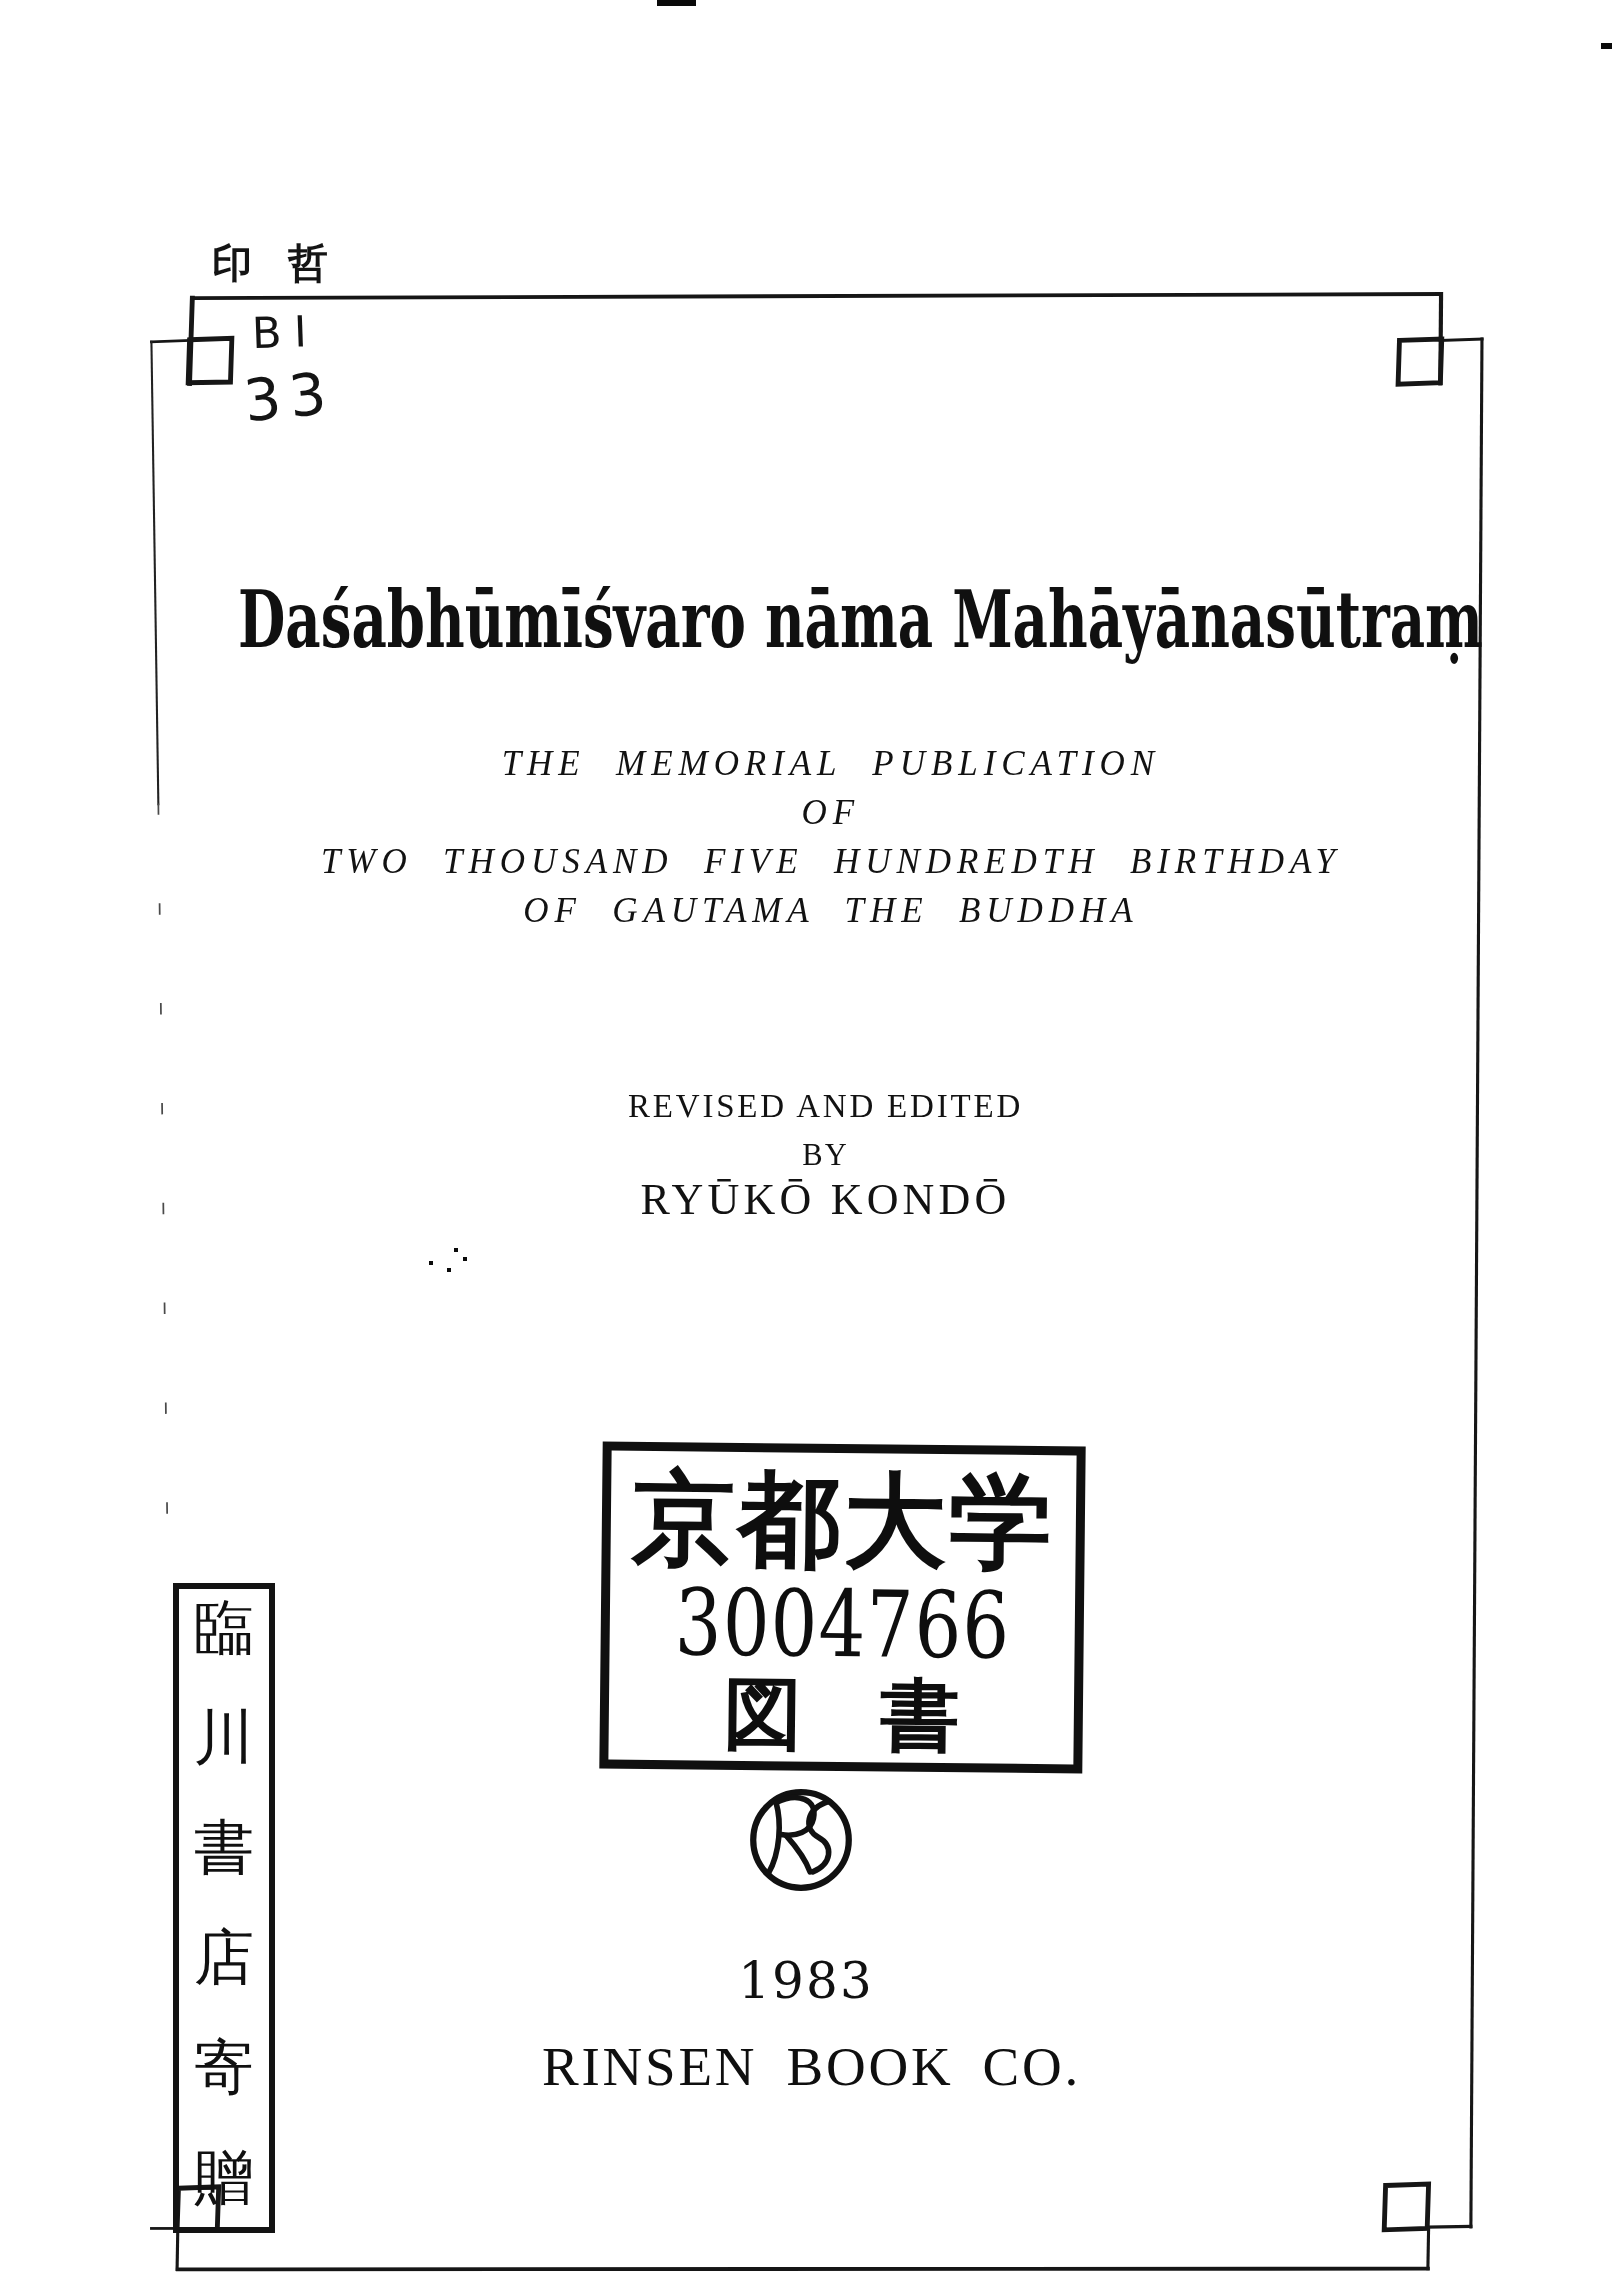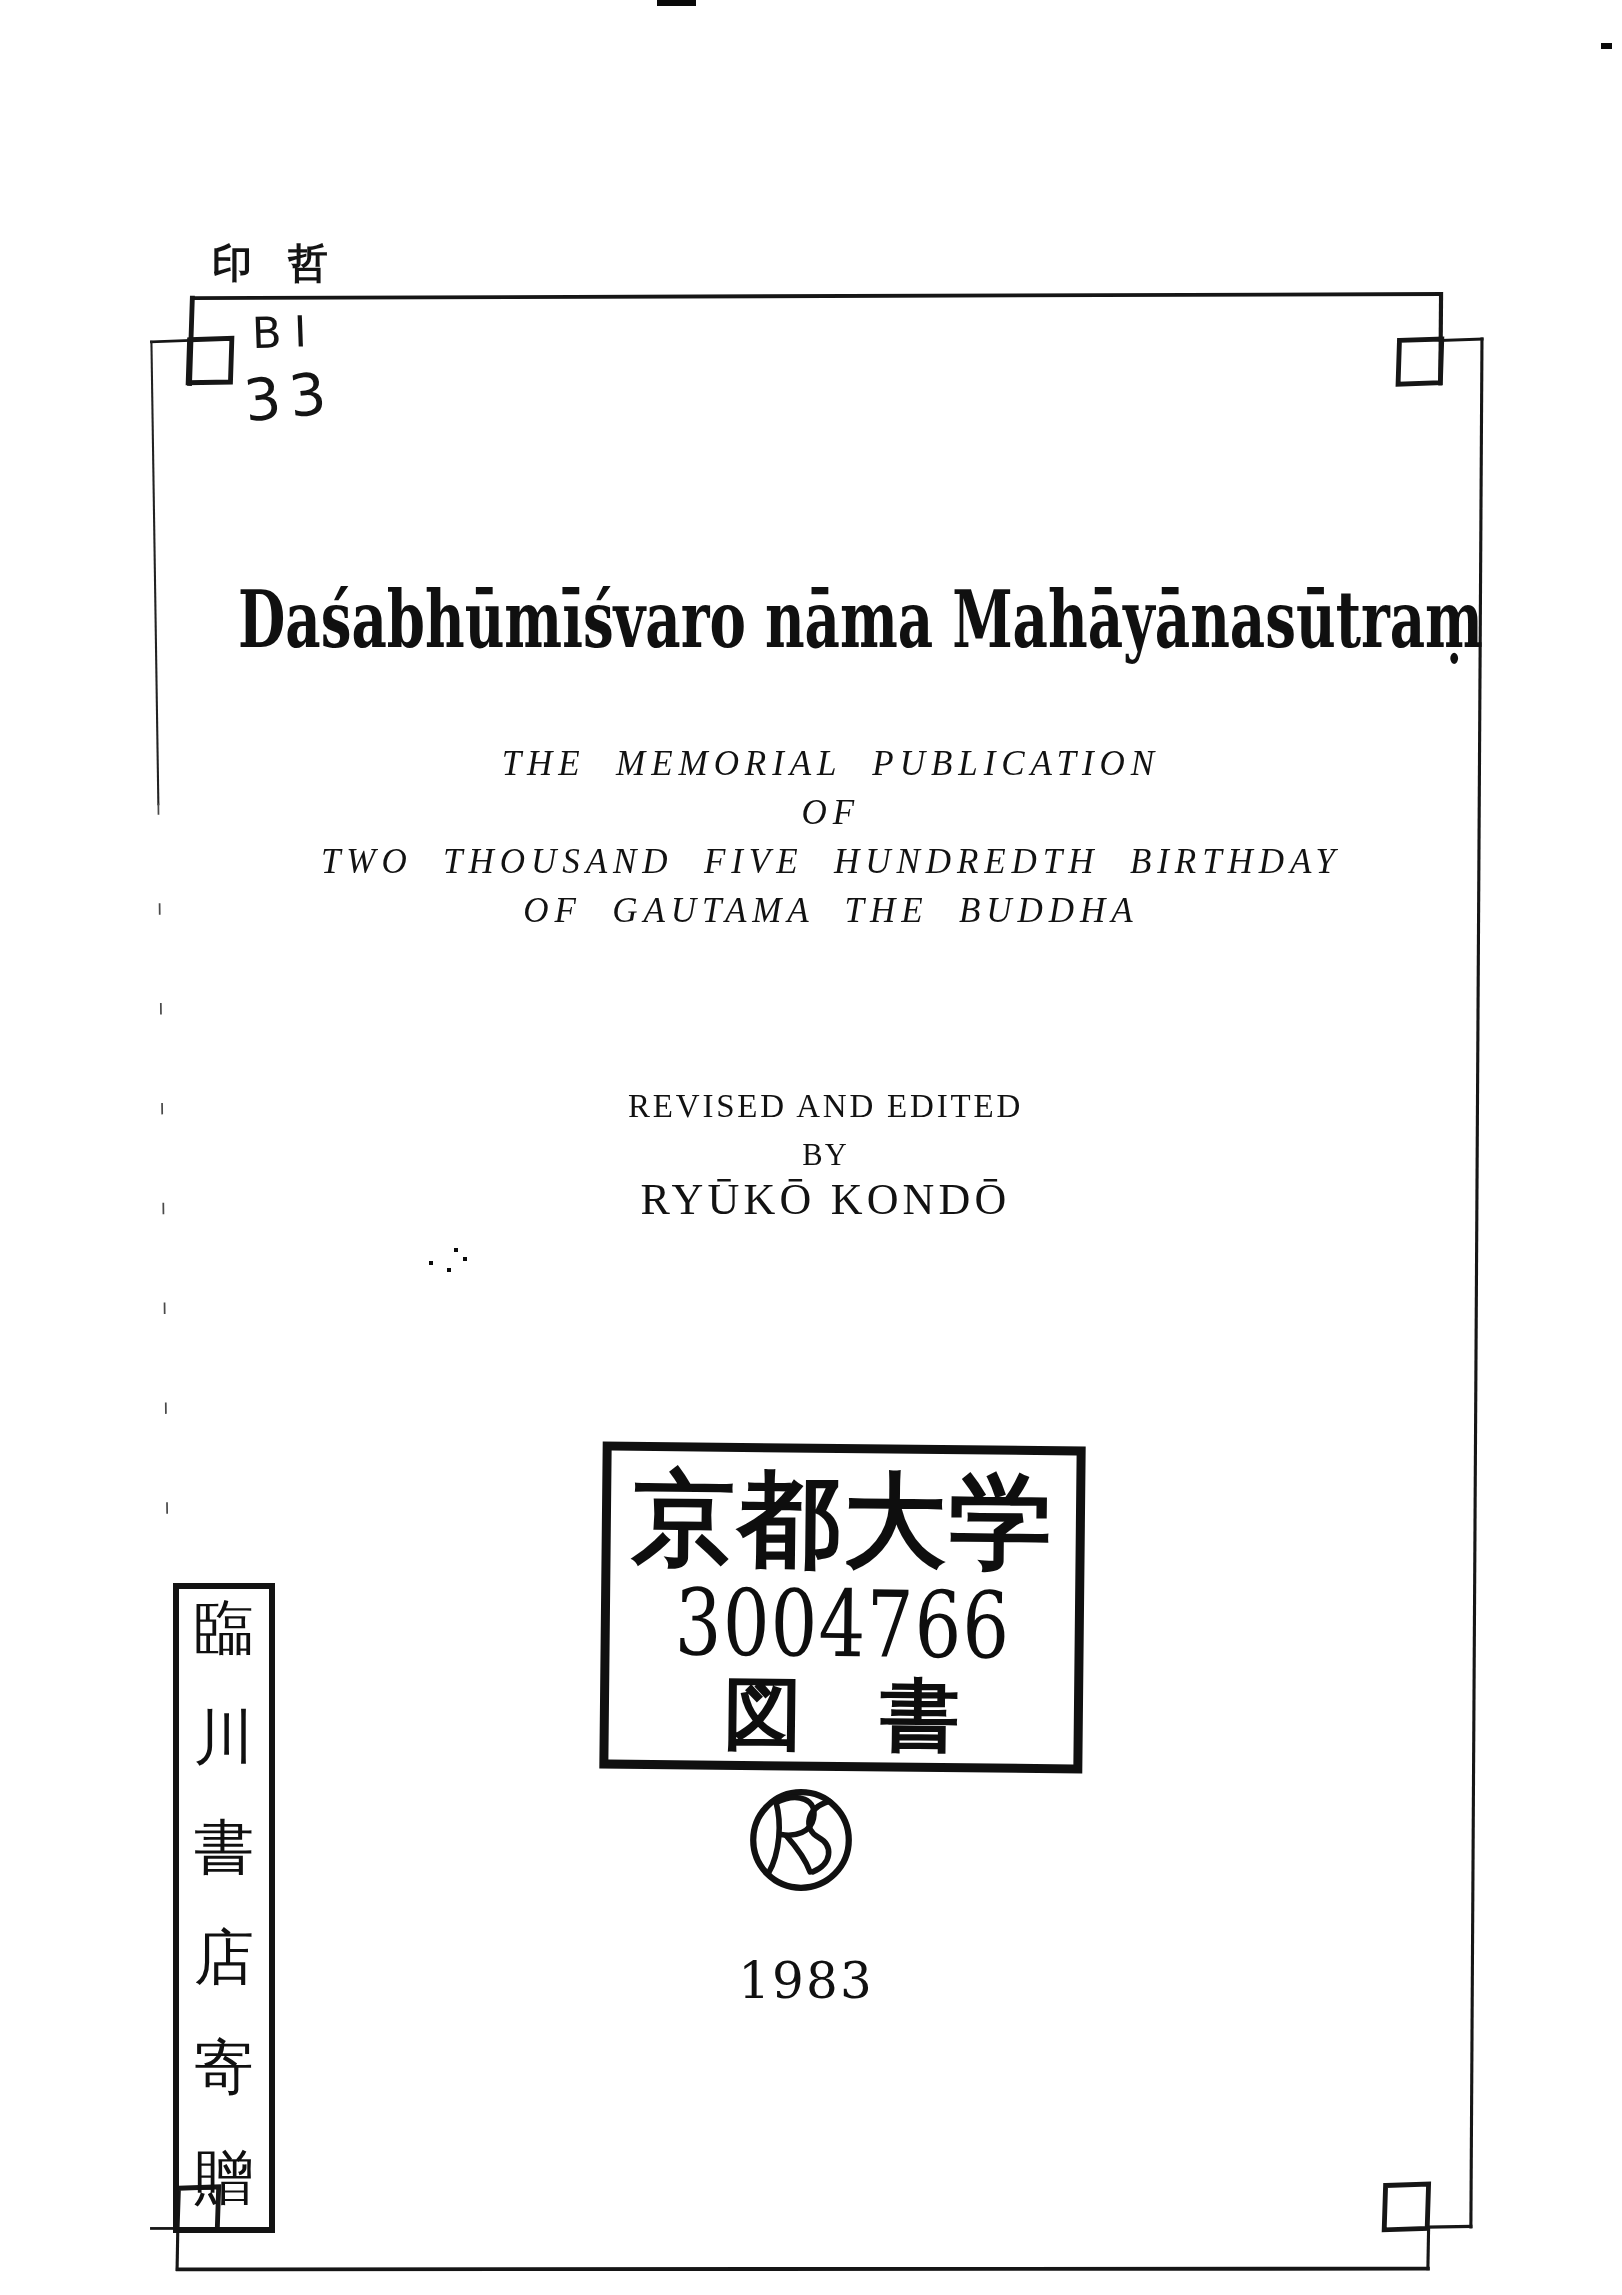--- a/index.html
+++ b/index.html
@@ -192,20 +192,21 @@
     <g stroke="#111" fill="none" stroke-linecap="round" stroke-linejoin="round">
       <circle cx="78" cy="78" r="69" stroke-width="9"></circle>
       <path d="M 42,24 C 50,52 48,96 31,126" stroke-width="8"></path>
       <path d="M 42,24 C 74,8 102,20 96,47 C 92,66 71,74 49,70" stroke-width="8"></path>
       <path d="M 57,72 C 73,90 85,107 91,124" stroke-width="8"></path>
       <path d="M 119,22 C 85,32 81,62 103,74 C 125,86 123,112 95,124" stroke-width="8"></path>
     </g>
   </svg>
 
   <div class="imprint-year">1983</div>
+  <div class="imprint-publisher">RINSEN BOOK CO.</div>
 
   <div class="donor-stamp">
     <span>臨</span>
     <span>川</span>
     <span>書</span>
     <span>店</span>
     <span>寄</span>
     <span>贈</span>
   </div>
 

